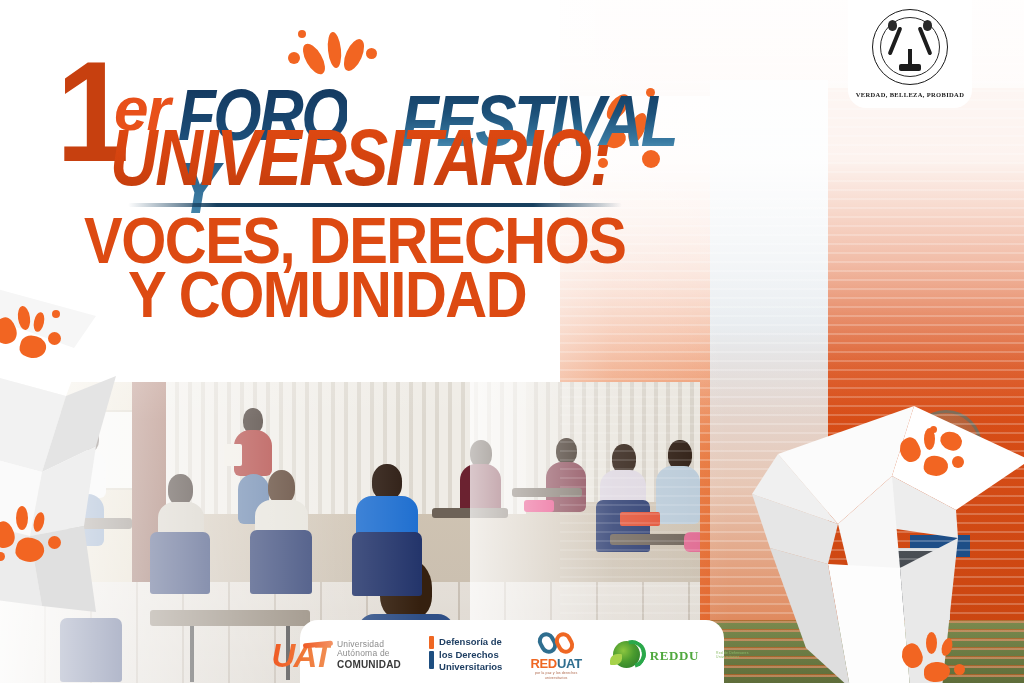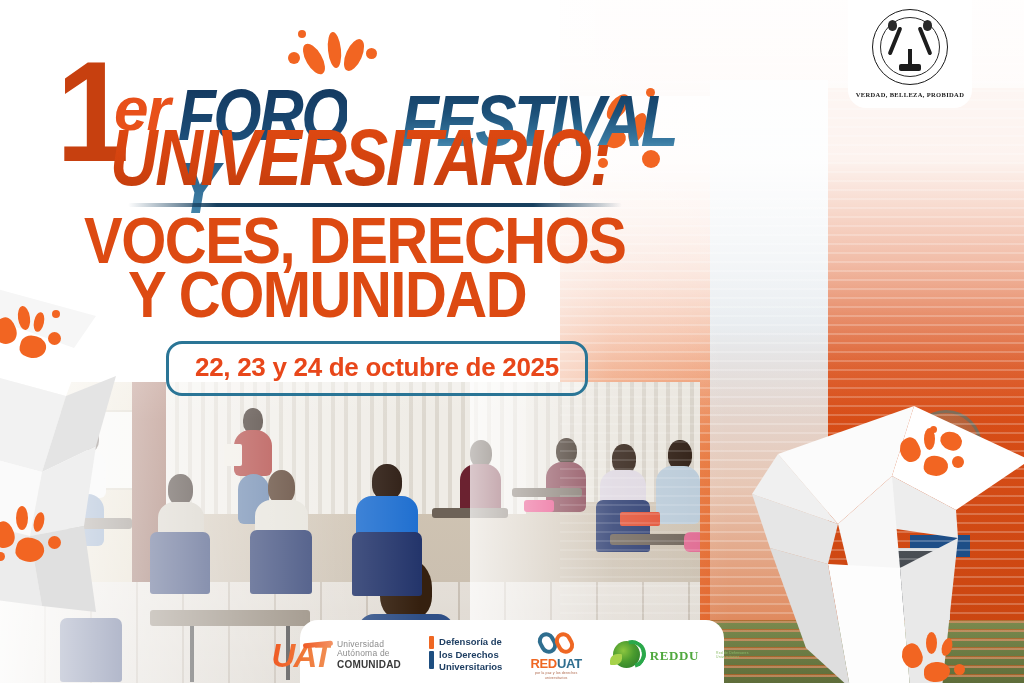--- a/index.html
+++ b/index.html
@@ -499,21 +499,20 @@
       <span class="foroy">FORO Y</span>
       <span class="festival">FESTIVAL</span>
     </div>
 
     <div class="universitario">UNIVERSITARIO:</div>
     <div class="divider"></div>
 
     <div class="sub1">VOCES, DERECHOS</div>
     <div class="sub2">Y COMUNIDAD</div>
 
-    <div class="date-badge">22, 23 y 24 de octubre de 2025</div>
   </div>
 
   <div class="seal-card">
     <div class="seal-circle">
       <span class="seal-inner"></span>
       <span class="seal-torch-l"></span>
       <span class="seal-torch-r"></span>
       <span class="seal-flame-l"></span>
       <span class="seal-flame-r"></span>
       <span class="seal-stem"></span>

